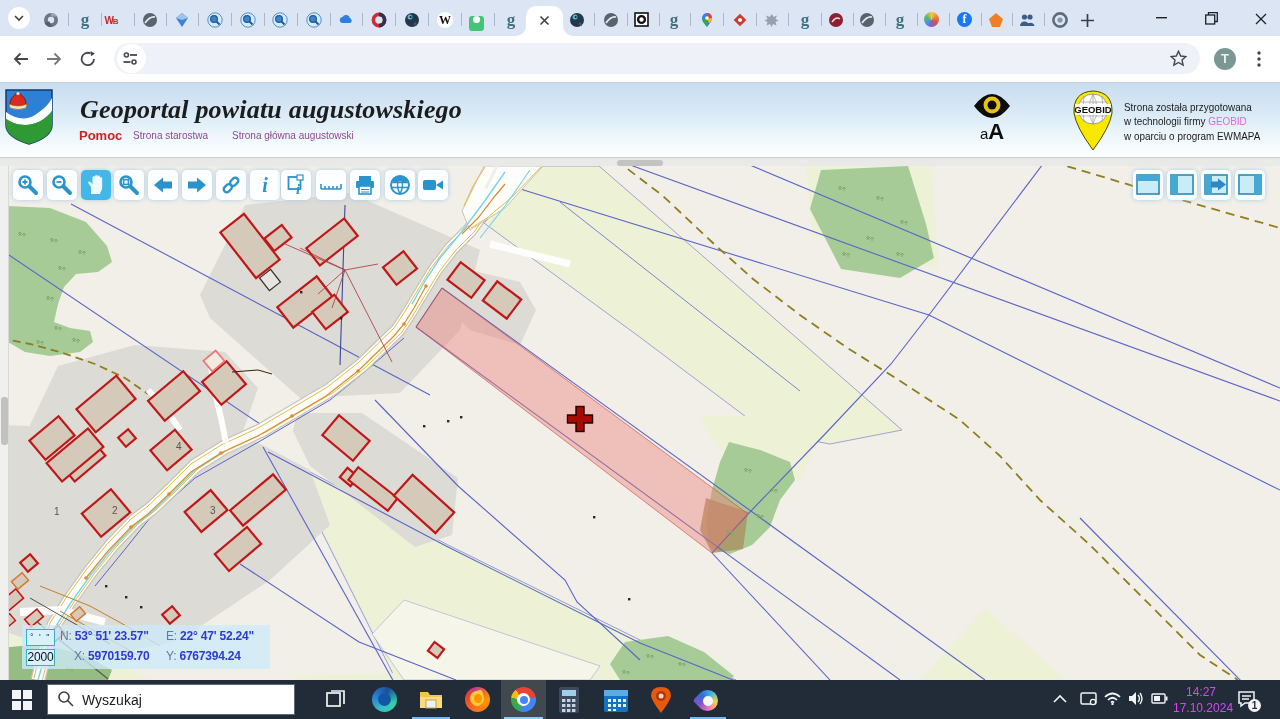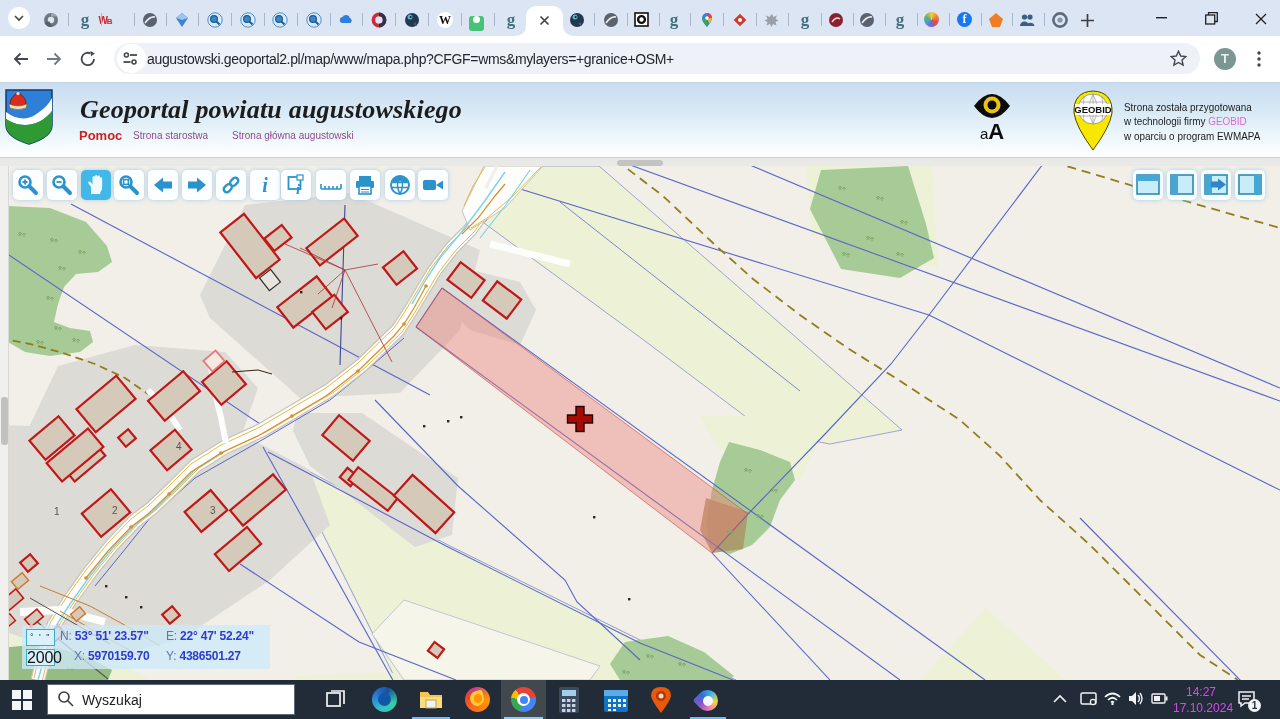--- a/index.html
+++ b/index.html
@@ -40,21 +40,21 @@
 <svg class="abs" style="left:14px;top:15px" width="10" height="7">
         <path d="M1,1 L5,5 L9,1" stroke="#444" stroke-width="1.6" fill="none"></path>
       </svg>
 <span class="fav" style="left:43px"><svg width="16" height="16">
           <circle cx="8" cy="8" r="7" fill="#6d7684"></circle>
           <circle cx="8" cy="8" r="3.2" fill="#dfe5ee"></circle>
           <path d="M8 1 a7 7 0 0 1 6 3.5 l-6 0z" fill="#9aa3b0"></path>
           <path d="M1.7 11 a7 7 0 0 0 7.5 3.8 l-3-5.5z" fill="#555e6b"></path>
         </svg></span>
 <span class="fav" style="left:77px"><span style="font-family:'Liberation Serif',serif;font-weight:bold;font-size:17px;color:#41707e;line-height:15px">g</span></span>
-<span class="fav" style="left:97px"><span style="font-weight:bold;font-size:10px;color:#c9252d;line-height:16px;letter-spacing:-1px">W<span style="font-size:8px">B</span></span></span>
+<span class="fav" style="left:103px"><span style="font-weight:bold;font-size:10px;color:#c9252d;line-height:16px;letter-spacing:-1px">W<span style="font-size:8px">B</span></span></span>
 <span class="fav" style="left:142px"><svg width="16" height="16">
           <circle cx="8" cy="8" r="7" fill="#59626e"></circle>
           <path d="M3 11 Q8 4 13 5" stroke="#e8ecf0" stroke-width="1.6" fill="none"></path>
         </svg></span>
 <span class="fav" style="left:174px"><svg width="16" height="16">
           <polygon points="8,1 14,6 8,15 2,6" fill="#3e82d4"></polygon>
           <polygon points="8,1 14,6 8,8 2,6" fill="#9cc4ec"></polygon>
         </svg></span>
 <span class="fav" style="left:207px"><svg width="16" height="16">
           <circle cx="8" cy="8" r="7.2" fill="#d9eafa" stroke="#4f8fc8" stroke-width="1"></circle>
@@ -219,21 +219,20 @@
         <path d="M11.5,1 L15.8,3.6 L12,6.3z" fill="#43474d"></path>
       </svg>
 <div id="omni">
         <span class="abs" style="left:2.5px;top:1px;width:29px;height:29px;background:#fff;border-radius:50%"></span>
         <svg class="abs" style="left:9px;top:9px" width="15" height="13">
           <circle cx="3.4" cy="3" r="2" fill="none" stroke="#45484e" stroke-width="1.6"></circle>
           <line x1="7" y1="3" x2="14" y2="3" stroke="#45484e" stroke-width="1.8"></line>
           <circle cx="11" cy="10" r="2" fill="none" stroke="#45484e" stroke-width="1.6"></circle>
           <line x1="0.5" y1="10" x2="7.5" y2="10" stroke="#45484e" stroke-width="1.8"></line>
         </svg>
-        <span id="url">augustowski.geoportal2.pl/map/www/mapa.php?CFGF=wms&amp;mylayers=+granice+OSM+</span>
         <svg class="abs" style="left:1056px;top:7px" width="17" height="17">
           <path d="M8.5,1.2 L10.7,6 L15.9,6.5 L12,10 L13.1,15.2 L8.5,12.5 L3.9,15.2 L5,10 L1.1,6.5 L6.3,6z" fill="none" stroke="#43474d" stroke-width="1.4"></path>
         </svg>
       </div>
 <span class="abs" style="left:1214px;top:12px;width:22px;height:22px;border-radius:50%;background:#7b9794;color:#e8f2f0;font-size:13px;text-align:center;line-height:22px;font-weight:bold">T</span>
 <svg class="abs" style="left:1257px;top:15px" width="4" height="16">
         <circle cx="2" cy="2" r="1.7" fill="#43474d"></circle>
         <circle cx="2" cy="8" r="1.7" fill="#43474d"></circle>
         <circle cx="2" cy="14" r="1.7" fill="#43474d"></circle>
       </svg>
@@ -569,25 +568,25 @@
           <rect x="4" y="5" width="22" height="19" fill="#c8ecf8" stroke="#2e8ab0" stroke-width="1.6"></rect>
           <rect x="4" y="5" width="7" height="19" fill="#45a7d4"></rect>
           <path d="M25,14.5 L17,8.5 V11.5 L10,11.5 V17.5 L17,17.5 V20.5 Z" fill="#2e86c8"></path>
         </svg></div>
 <div class="rbtn" style="left:1235px"><svg width="30" height="30">
           <rect x="4" y="5" width="22" height="19" fill="#c8ecf8" stroke="#2e8ab0" stroke-width="1.6"></rect>
           <rect x="19" y="5" width="7" height="19" fill="#45a7d4"></rect>
         </svg></div>
 <div id="coords">
 <span class="cbox" style="top:4px;font-size:9px;line-height:14px;letter-spacing:1.5px;color:#333">° ' "</span>
-<span class="cbox" style="top:24px;font-size:16px;line-height:15px">2000</span>
+<span class="cbox" style="top:24px;font-size:12px;line-height:15px">2000</span>
 <span class="abs" style="left:38px;top:4px">N: <span class="cval">53° 51' 23.57"</span></span>
 <span class="abs" style="left:144px;top:4px">E: <span class="cval">22° 47' 52.24"</span></span>
 <span class="abs" style="left:52px;top:24px">X: <span class="cval">5970159.70</span></span>
-<span class="abs" style="left:144px;top:24px">Y: <span class="cval">4386501.27</span></span>
+<span class="abs" style="left:144px;top:24px">Y: <span class="cval">6767394.24</span></span>
 </div>
 <div id="vsb">
         <div id="vsbt"></div>
       </div>
 </div>
 <div id="task">
 <svg class="abs" style="left:12px;top:10px" width="20" height="20">
         <rect x="0" y="0" width="9" height="9" fill="#f2f4f6"></rect>
         <rect x="11" y="0" width="9" height="9" fill="#f2f4f6"></rect>
         <rect x="0" y="11" width="9" height="9" fill="#f2f4f6"></rect>

